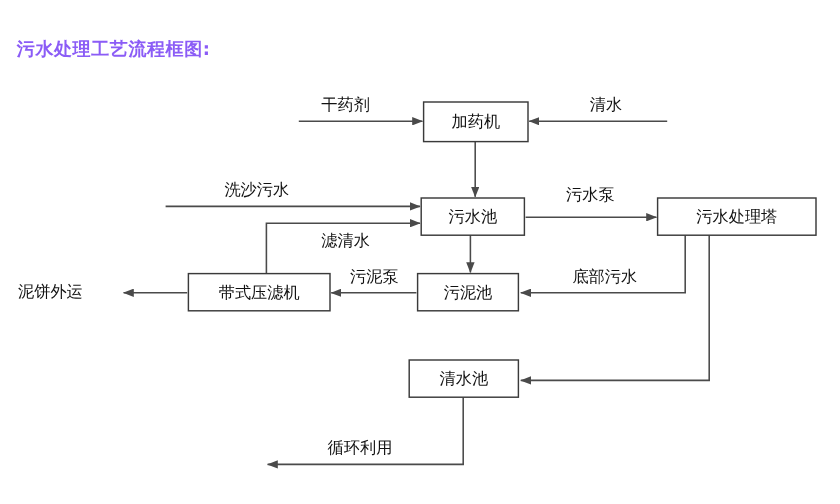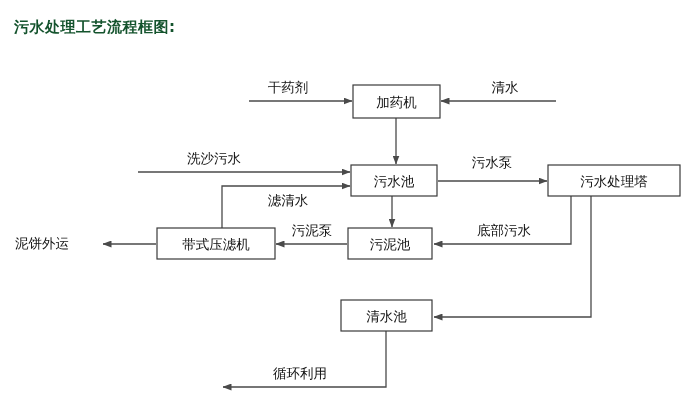--- a/index.html
+++ b/index.html
@@ -18,25 +18,25 @@
   #diagram-root {
     position: absolute;
     left: 0;
     top: 0;
     width: 700px;
     height: 420px;
   }
   .page-title {
     position: absolute;
     left: 14px;
-    top: 18px;
+    top: 32px;
     font-size: 15px;
     font-weight: bold;
     letter-spacing: 0.5px;
-    color: #14532d;
+    color: #8b5cf6;
     white-space: nowrap;
   }
   svg.flow {
     position: absolute;
     left: 0;
     top: 0;
     width: 700px;
     height: 420px;
   }
   .node-rect {

